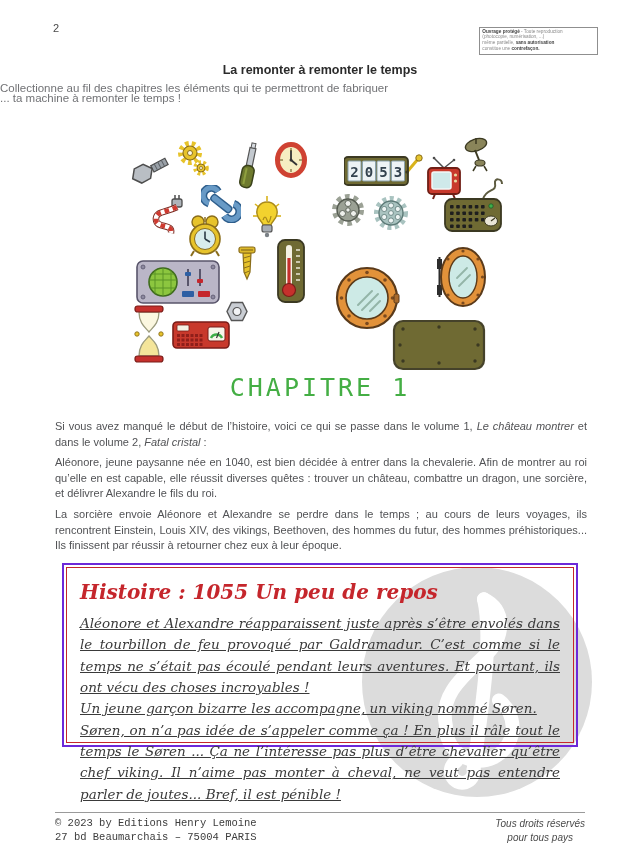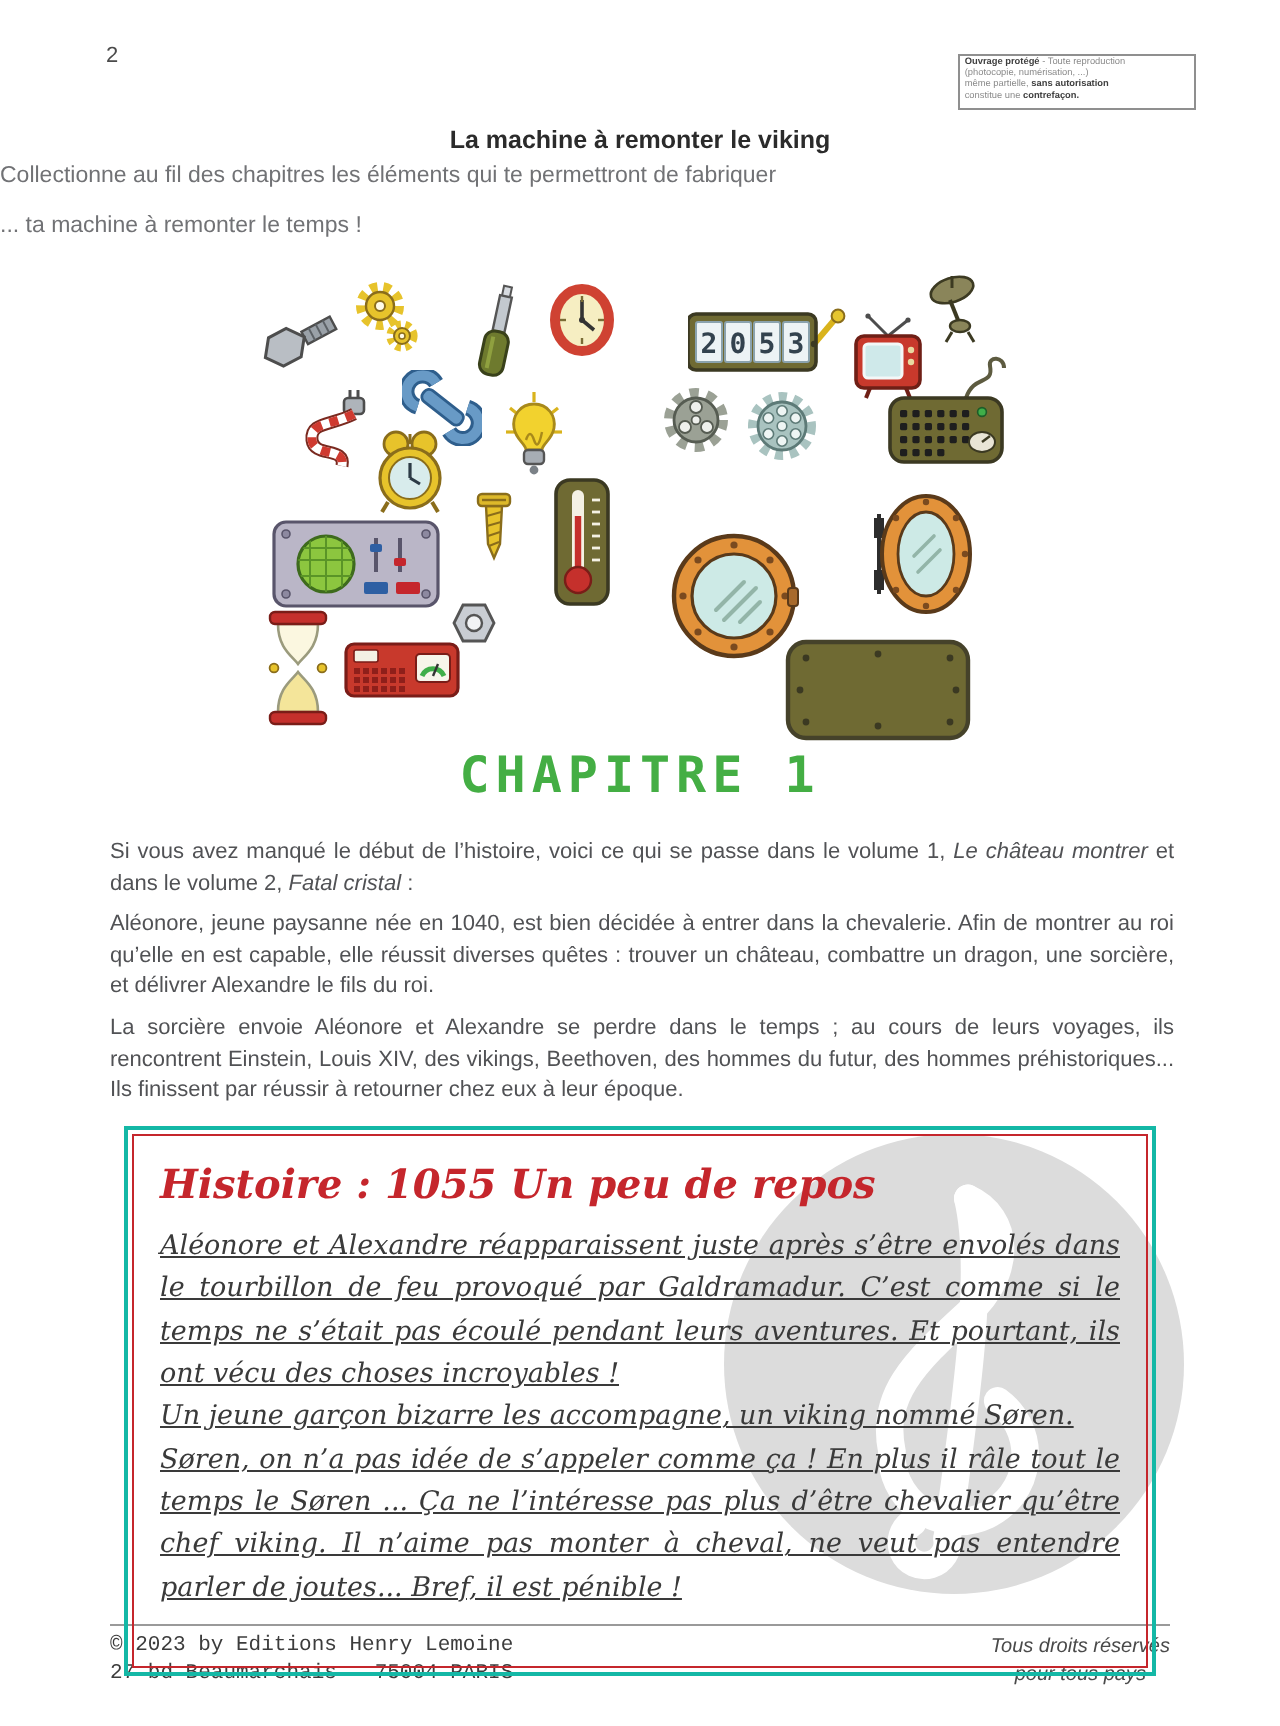--- a/index.html
+++ b/index.html
@@ -11,37 +11,37 @@
   .notice { position:absolute; left:479px; top:27px; width:117px; height:26px;
             border:1px solid #8f8f8f; background:#fff; overflow:visible; }
   .notice-inner { width:150px; transform:scale(0.78); transform-origin:top left;
                   padding:1px 3px; font-size:6px; line-height:1.2; color:#8a8a8a; }
   .notice-inner b { color:#3f3f3f; }
 
   .header-title { position:absolute; left:0; top:63px; width:100%; text-align:center;
                   font-size:12.5px; font-weight:bold; color:#2b2b2b; }
   .header-sub { position:absolute; left:0; width:100%; text-align:left;
                 font-size:11.5px; color:#717275; }
-  .sub1 { top:82px; } .sub2 { top:107px; }
+  .sub1 { top:82px; } .sub2 { top:92px; }
 
   .machine { position:absolute; left:0; top:135px; width:640px; height:242px; }
   .machine .item { position:absolute; display:block; line-height:0; }
 
   .chapter-title { position:absolute; left:0; top:373px; width:100%; text-align:center;
-                   font-family:"DejaVu Sans Mono", monospace; font-weight:bold;
+                   font-family:"DejaVu Sans Mono", monospace; font-weight:normal;
                    font-size:25px; letter-spacing:3px; color:#44ae44; }
 
   .chapter-text { position:absolute; left:55px; top:419px; width:532px;
                   font-size:11px; line-height:1.42; color:#515255; text-align:justify; }
   .chapter-text p { margin:0 0 5px 0; }
 
   .watermark { position:absolute; left:362px; top:567px; width:230px; height:230px; z-index:1; }
 
-  .story-box { position:absolute; left:62px; top:563px; width:516px; height:275px;
-               border:2px solid #14b8a6; box-sizing:border-box; z-index:2; }
+  .story-box { position:absolute; left:62px; top:563px; width:516px; height:184px;
+               border:2px solid #6d28d9; box-sizing:border-box; z-index:2; }
   .story-box-inner { position:absolute; left:2px; top:2px; right:2px; bottom:2px;
                      border:1px solid #c5262c; padding:8px 13px; box-sizing:border-box; }
   .story-heading { margin:4px 0 9px 0; font-family:"DejaVu Serif", serif; font-style:italic;
                    font-weight:bold; font-size:20px; color:#c5262c; }
   .story-text p { margin:0; font-family:"DejaVu Serif", serif; font-style:italic;
                   font-size:13.5px; line-height:1.58; color:#3a3a3a; text-align:justify;text-decoration:underline; }
 
   .footer-rule { position:absolute; left:55px; top:812px; width:530px; height:0;
                  border-top:1px solid #9a9a9a; }
   .footer-left { position:absolute; left:55px; top:817px; font-family:Liberation Mono, monospace;
@@ -59,21 +59,21 @@
 
   <div class="notice">
     <div class="notice-inner">
       <div><b>Ouvrage protégé</b><span> - Toute reproduction</span></div>
       <div>(photocopie, numérisation, ...)</div>
       <div><span>même partielle, </span><b>sans autorisation</b></div>
       <div><span>constitue une </span><b>contrefaçon.</b></div>
     </div>
   </div>
 
-  <div class="header-title">La machine à remonter le viking</div>
+  <div class="header-title">La remonter à remonter le temps</div>
   <div class="header-sub sub1">Collectionne au fil des chapitres les éléments qui te permettront de fabriquer</div>
   <div class="header-sub sub2">... ta machine à remonter le temps !</div>
 
   <div class="machine">
 
     <span class="item" style="left:128px;top:21px">
       <svg width="44" height="40" viewBox="0 0 44 40">
           <g transform="rotate(-28 22 17)">
         <rect x="26" y="11" width="16" height="7" fill="#9aa1a8" stroke="#4d4d4d" stroke-width="1.2"></rect>
         <line x1="30" y1="11" x2="30" y2="18" stroke="#5c6166" stroke-width="1"></line>

